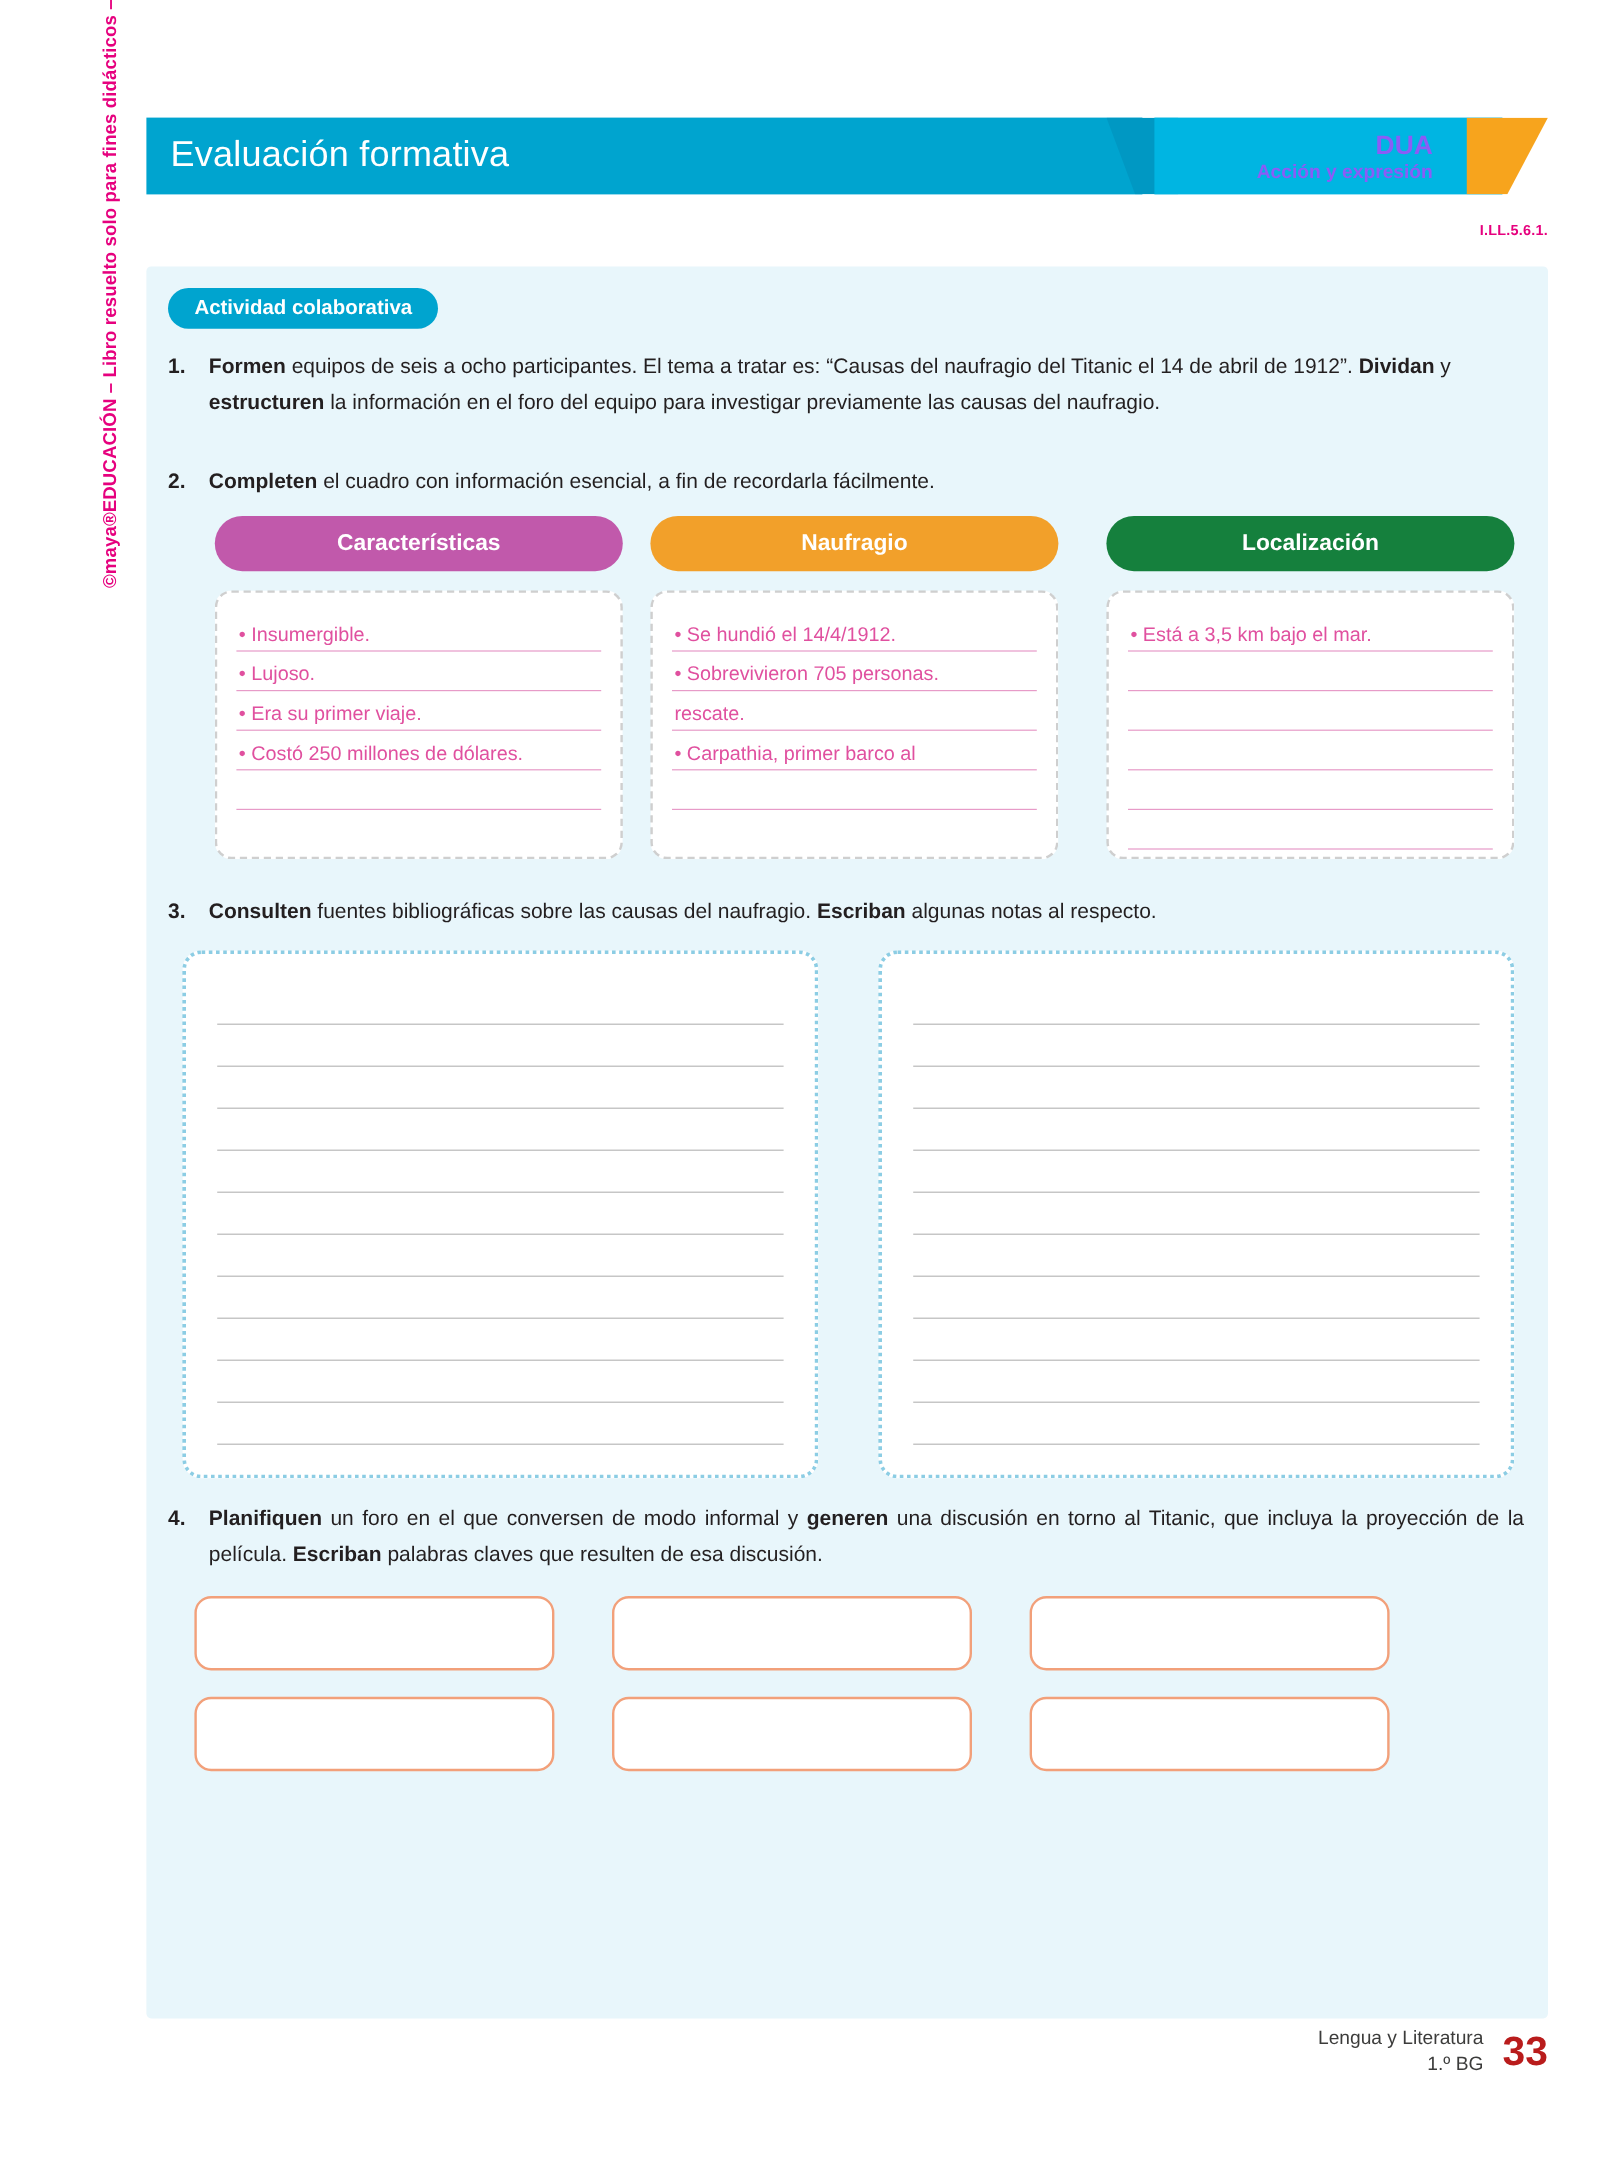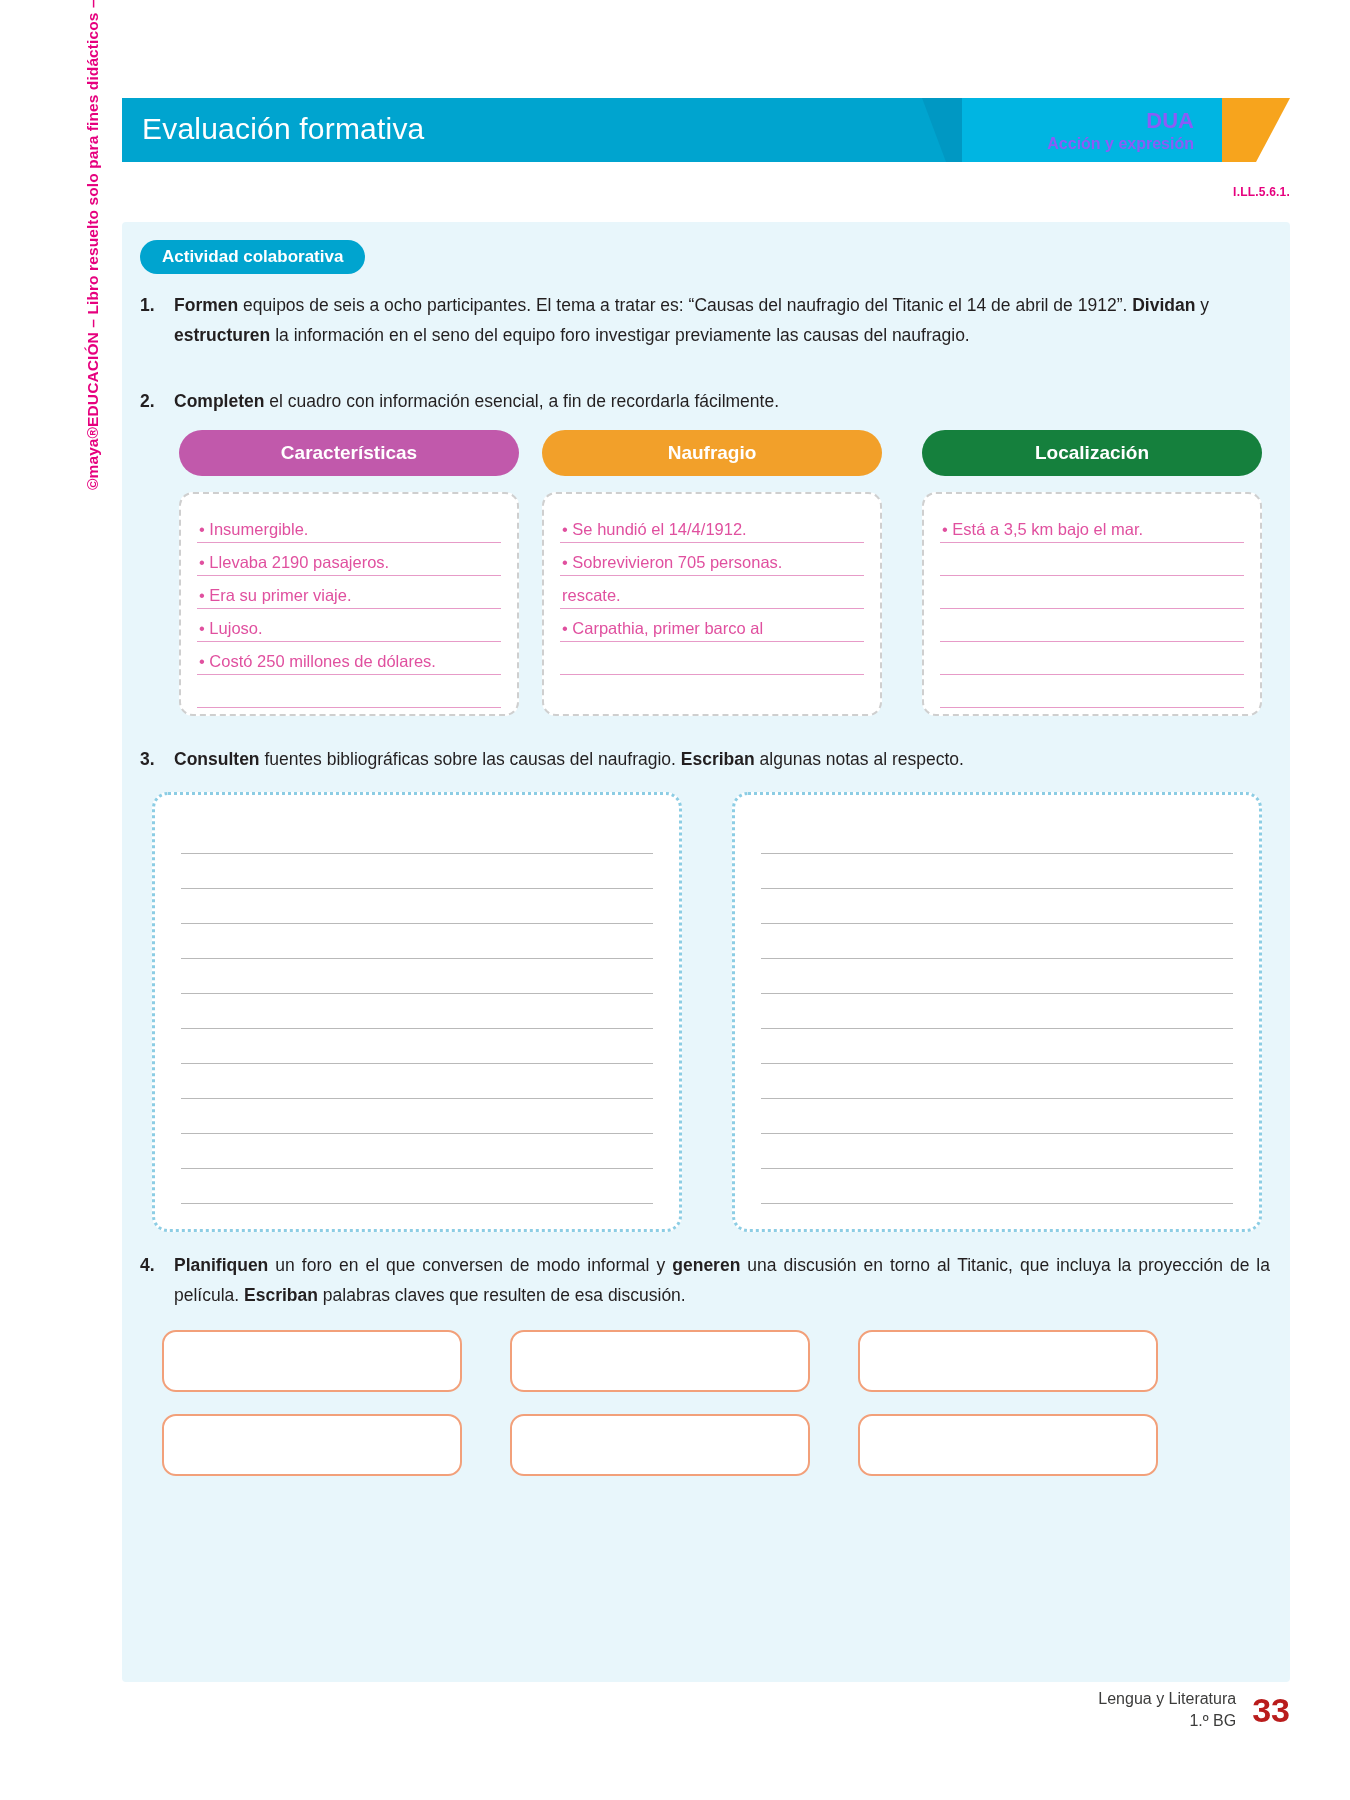--- a/index.html
+++ b/index.html
@@ -307,47 +307,44 @@
   </div>
 </div>
 
 <div class="panel">
 
   <div class="badge">Actividad colaborativa</div>
 
   <div class="item" id="item1">
     <span class="num">1.</span>
     <span class="body">
-      <b>Formen</b><span> equipos de seis a ocho participantes. El tema a tratar es: “Causas del naufragio del Titanic el 14 de abril de 1912”. </span><b>Dividan</b><span> y </span><b>estructuren</b><span> la información en el seno del equipo foro investigar previamente las causas del naufragio.</span>
+      <b>Formen</b><span> equipos de seis a ocho participantes. El tema a tratar es: “Causas del naufragio del Titanic el 14 de abril de 1912”. </span><b>Dividan</b><span> y </span><b>estructuren</b><span> la información en el foro del equipo para investigar previamente las causas del naufragio.</span>
     </span>
   </div>
 
   <div class="item" id="item2">
     <span class="num">2.</span>
     <span class="body">
       <b>Completen</b><span> el cuadro con información esencial, a fin de recordarla fácilmente.</span>
     </span>
   </div>
 
   <div class="cols">
 
     <div class="col c0">
       <div class="col-head" style="background:#c159ab;">Características</div>
       <div class="col-box">
         <div class="hline">
             <span>• Insumergible.</span>
           </div>
         <div class="hline">
-            <span>• Llevaba 2190 pasajeros.</span>
+            <span>• Lujoso.</span>
           </div>
         <div class="hline">
             <span>• Era su primer viaje.</span>
-          </div>
-        <div class="hline">
-            <span>• Lujoso.</span>
           </div>
         <div class="hline">
             <span>• Costó 250 millones de dólares.</span>
           </div>
         <div class="hline">
             <span></span>
           </div>
       </div>
     </div>
 

